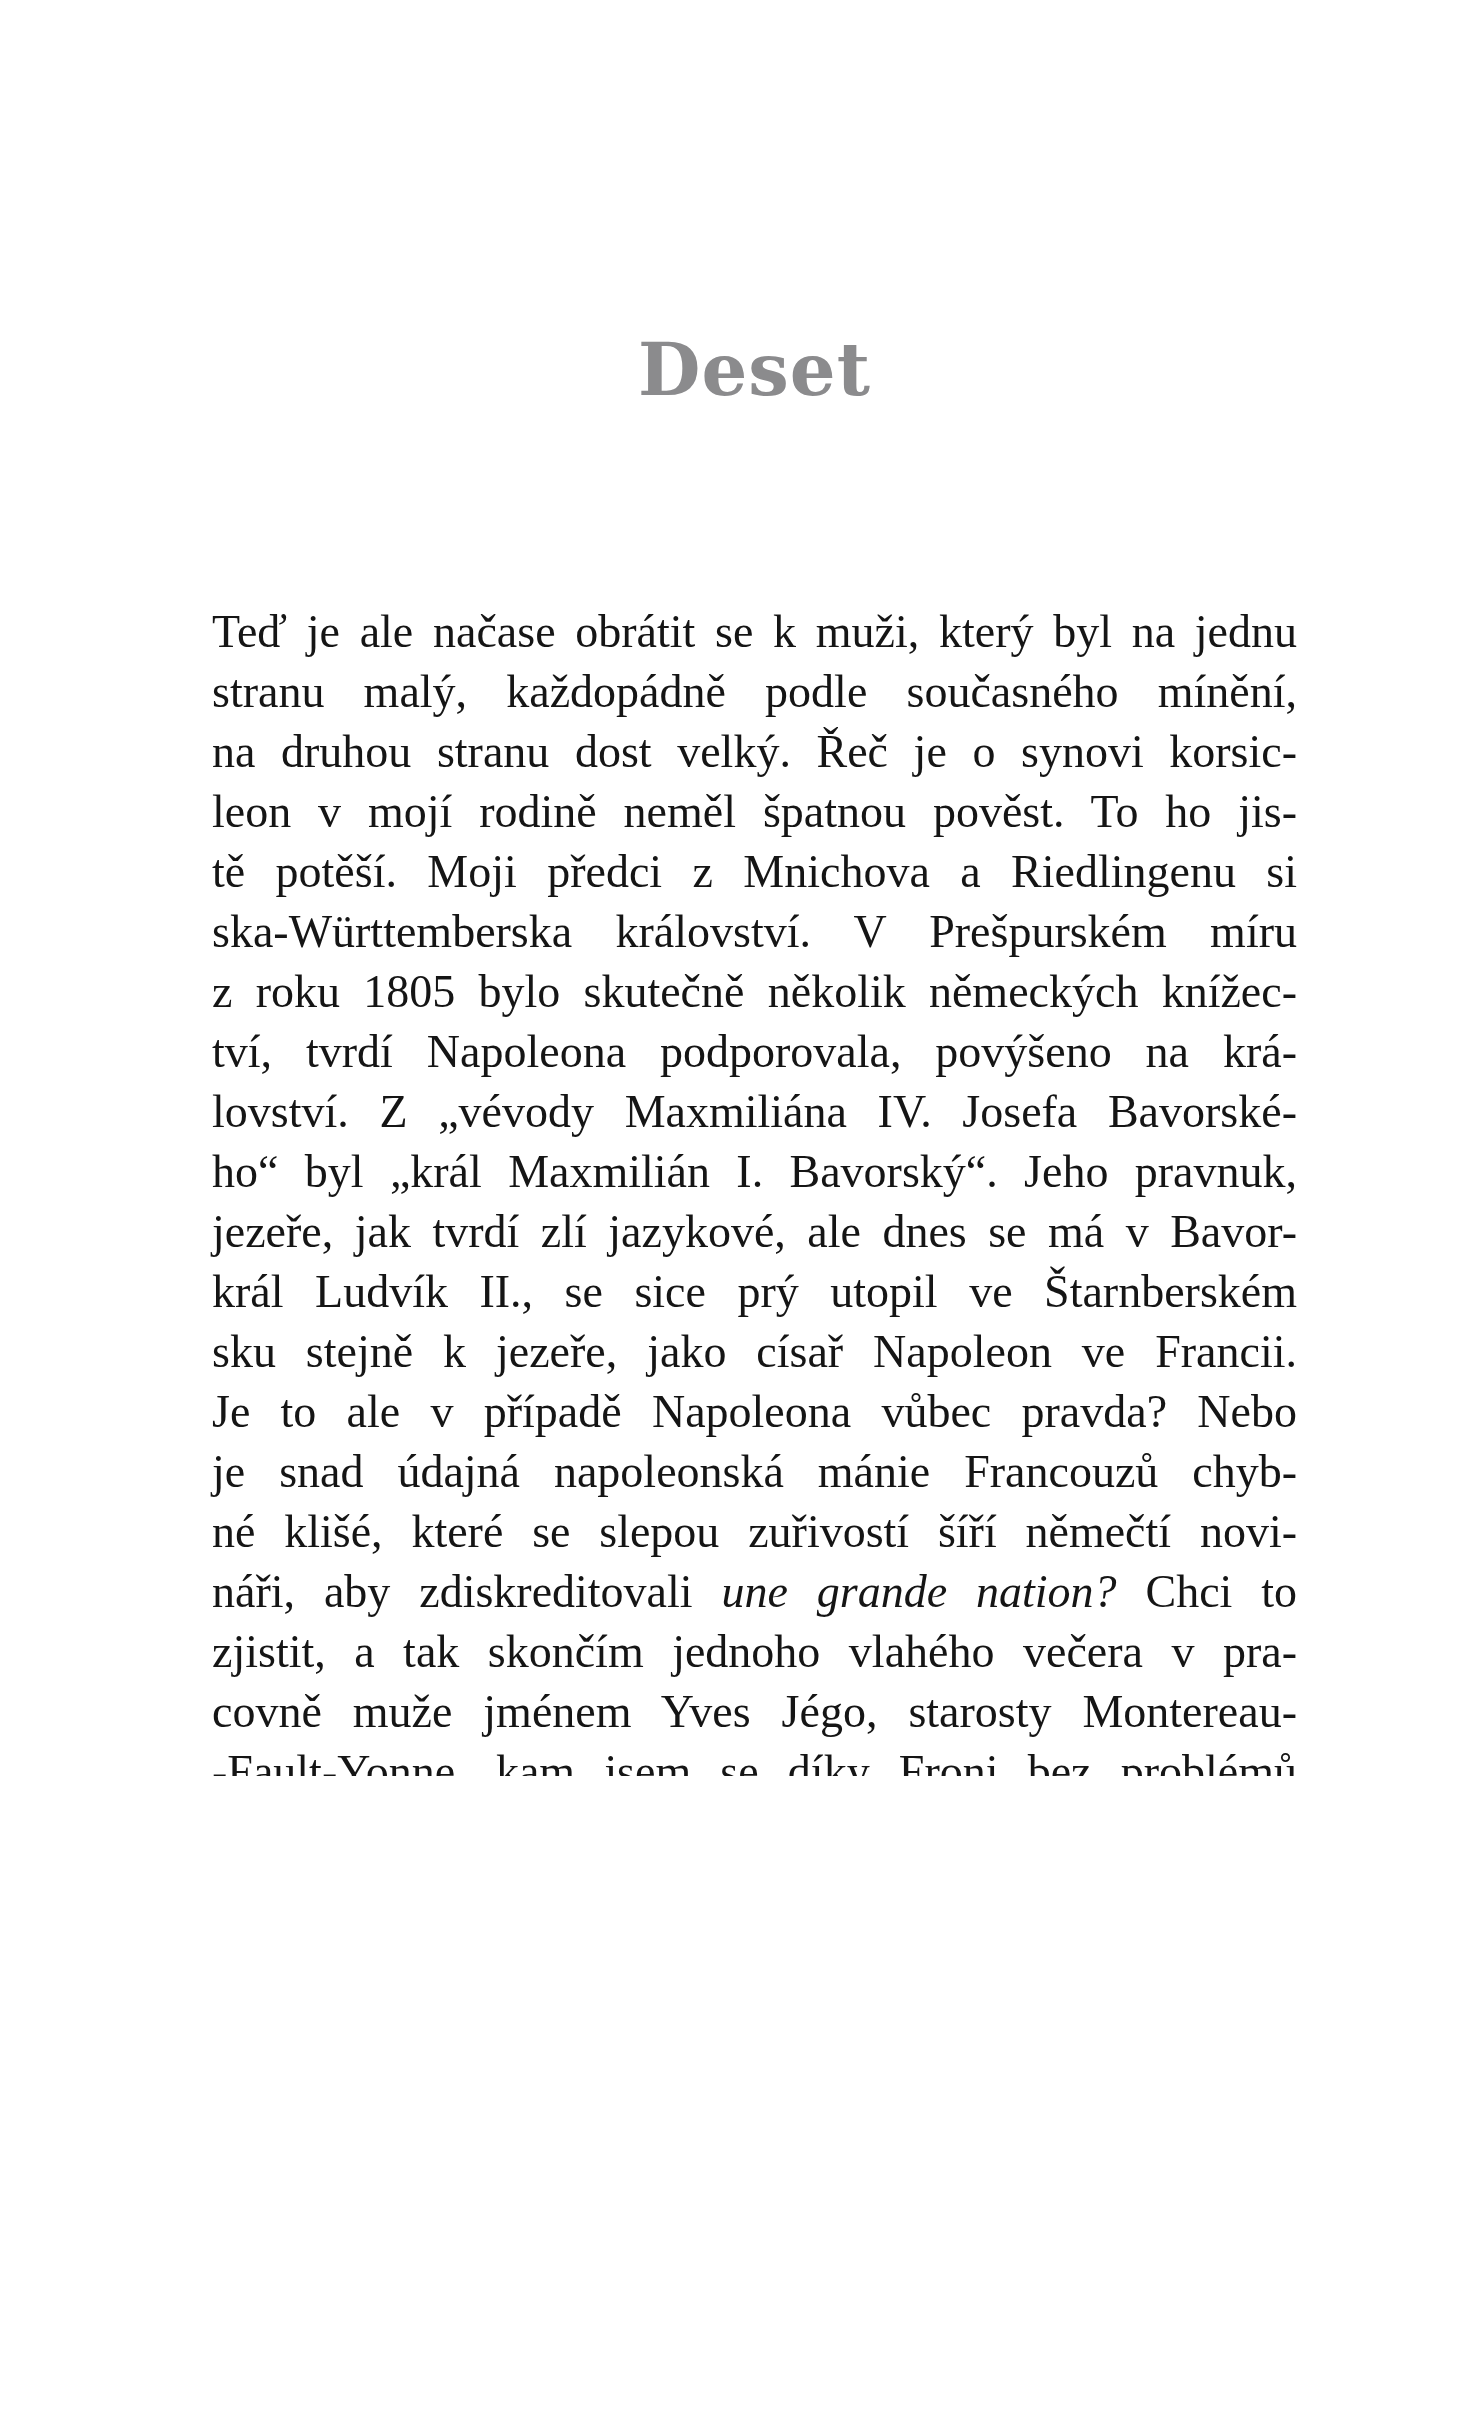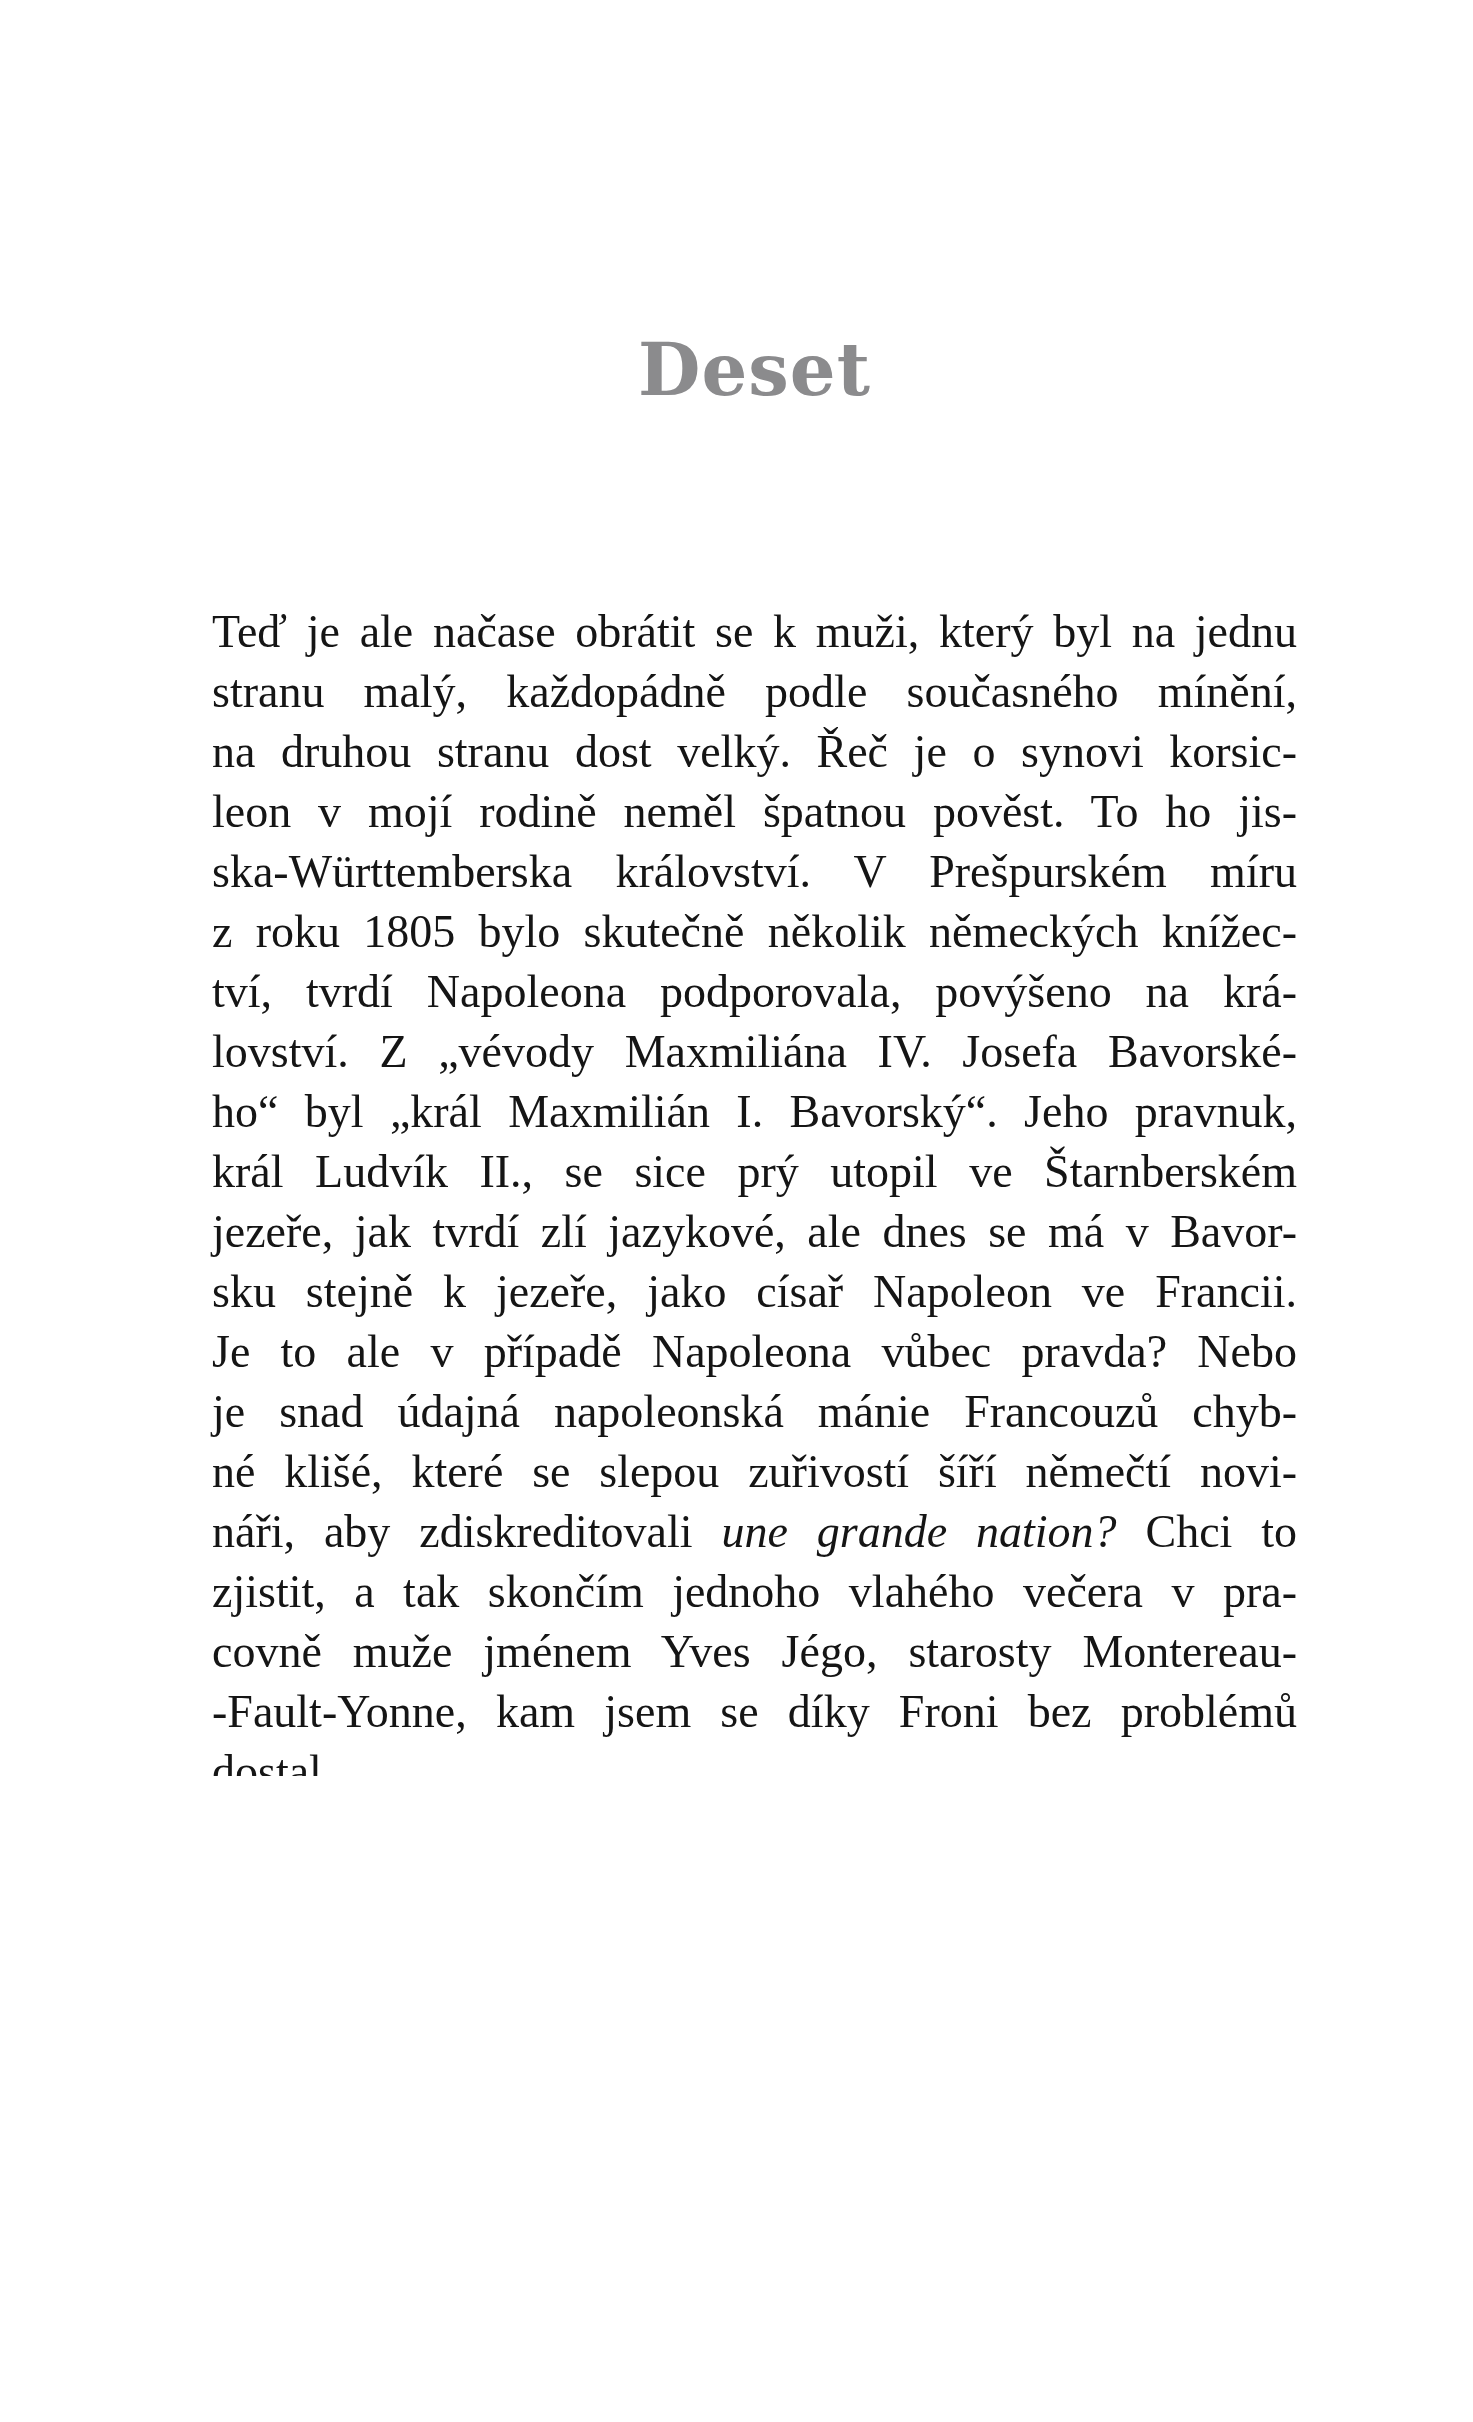--- a/index.html
+++ b/index.html
@@ -72,27 +72,28 @@
 <body>
 
 <div class="page">
   <h1 class="chapter-title">Deset</h1>
 
   <div class="body-text" id="paragraph-container">
       <div class="line"><span>Teď je ale načase obrátit se k muži, který byl na jednu</span></div>
       <div class="line"><span>stranu malý, každopádně podle současného mínění,</span></div>
       <div class="line"><span>na druhou stranu dost velký. Řeč je o synovi korsic-</span></div>
       <div class="line"><span>leon v mojí rodině neměl špatnou pověst. To ho jis-</span></div>
+      <div class="line"><span>tě potěší. Moji předci z Mnichova a Riedlingenu si</span></div>
       <div class="line"><span>ska-Württemberska království. V Prešpurském míru</span></div>
       <div class="line"><span>z roku 1805 bylo skutečně několik německých knížec-</span></div>
       <div class="line"><span>tví, tvrdí Napoleona podporovala, povýšeno na krá-</span></div>
       <div class="line"><span>lovství. Z „vévody Maxmiliána IV. Josefa Bavorské-</span></div>
       <div class="line"><span>ho“ byl „král Maxmilián I. Bavorský“. Jeho pravnuk,</span></div>
+      <div class="line"><span>jezeře, jak tvrdí zlí jazykové, ale dnes se má v Bavor-</span></div>
       <div class="line"><span>král Ludvík II., se sice prý utopil ve Štarnberském</span></div>
-      <div class="line"><span>jezeře, jak tvrdí zlí jazykové, ale dnes se má v Bavor-</span></div>
       <div class="line"><span>sku stejně k jezeře, jako císař Napoleon ve Francii.</span></div>
       <div class="line"><span>Je to ale v případě Napoleona vůbec pravda? Nebo</span></div>
       <div class="line"><span>je snad údajná napoleonská mánie Francouzů chyb-</span></div>
       <div class="line"><span>né klišé, které se slepou zuřivostí šíří němečtí novi-</span></div>
       <div class="line"><span>náři, aby zdiskreditovali </span><span class="seg-italic">une grande nation?</span><span> Chci to</span></div>
       <div class="line"><span>zjistit, a tak skončím jednoho vlahého večera v pra-</span></div>
       <div class="line"><span>covně muže jménem Yves Jégo, starosty Montereau-</span></div>
       <div class="line"><span>-Fault-Yonne, kam jsem se díky Froni bez problémů</span></div>
       <div class="line last-line"><span>dostal.</span></div>
     </div>

